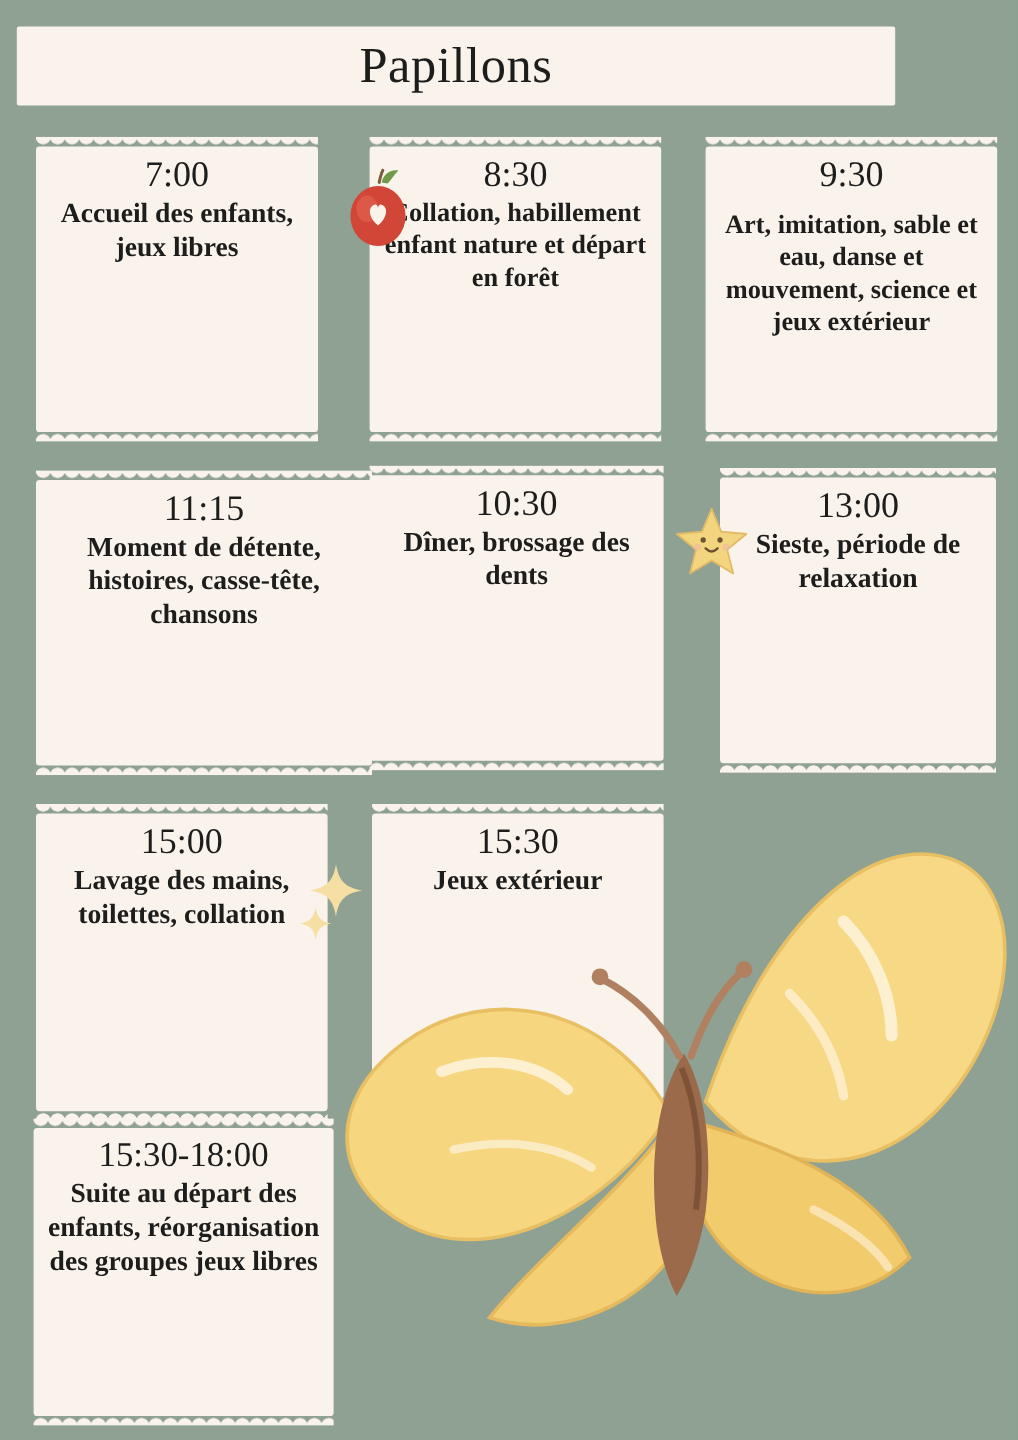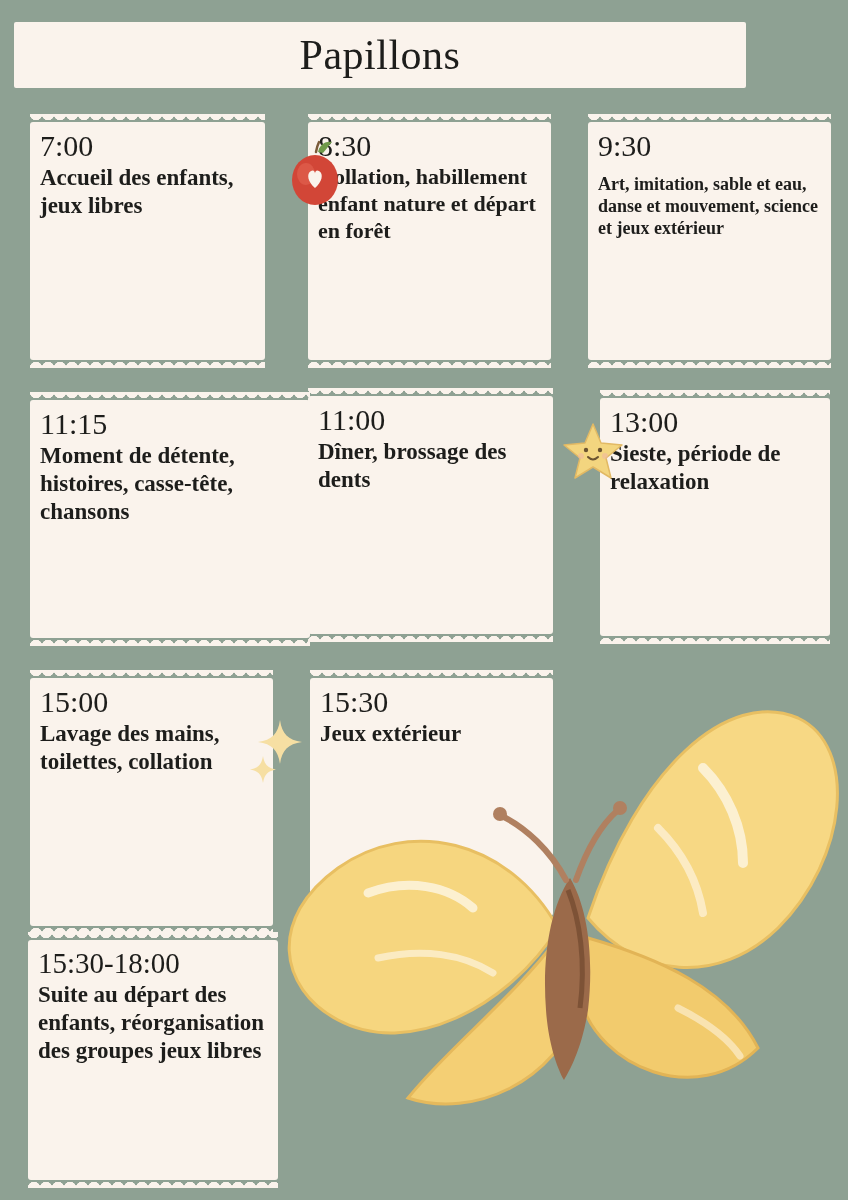--- a/index.html
+++ b/index.html
@@ -41,21 +41,21 @@
     color: #1d1d1b;
     letter-spacing: 0.5px;
     line-height: 1;
   }
 
   
   .card {
     position: absolute;
     background: #faf3ec;
     color: #1d1d1b;
-    text-align: left;
+    text-align: center;
     box-sizing: border-box;
     padding: 8px 10px 10px 10px;
     
     border-radius: 3px;
   }
   .card::before,
   .card::after {
     content: "";
     position: absolute;
     left: 0;
@@ -90,21 +90,21 @@
   #card-1300 { left: 600px; top: 398px; width: 230px; height: 238px; }
 
   #card-1500 { left: 30px;  top: 678px; width: 243px; height: 248px; }
   #card-1530 { left: 310px; top: 678px; width: 243px; height: 238px; }
 
   #card-1530-1800 { left: 28px; top: 940px; width: 250px; height: 240px; }
 
   #card-1530-1800 .time { font-size: 29px; }
   #card-1530-1800 .desc { font-size: 23px; }
 
-  #card-0930 .desc { font-size: 18px; margin-top: 12px; }
+  #card-0930 .desc { font-size: 22px; margin-top: 12px; }
   #card-0830 .desc { font-size: 22px; }
 
   
   .deco { position: absolute; }
 
   
   #apple-decor { left: 288px; top: 140px; width: 56px; height: 70px; }
 
   
   #star-decor { left: 562px; top: 420px; width: 62px; height: 62px; }
@@ -138,21 +138,21 @@
     <div class="time">9:30</div>
     <div class="desc">Art, imitation, sable et eau, danse et mouvement, science et jeux extérieur</div>
   </div>
 
   <div class="card" id="card-1115">
     <div class="time">11:15</div>
     <div class="desc">Moment de détente, histoires, casse-tête, chansons</div>
   </div>
 
   <div class="card" id="card-1130">
-    <div class="time">11:00</div>
+    <div class="time">10:30</div>
     <div class="desc">Dîner, brossage des dents</div>
   </div>
 
   <div class="card" id="card-1300">
     <div class="time">13:00</div>
     <div class="desc">Sieste, période de relaxation</div>
   </div>
 
   <div class="card" id="card-1500">
     <div class="time">15:00</div>

